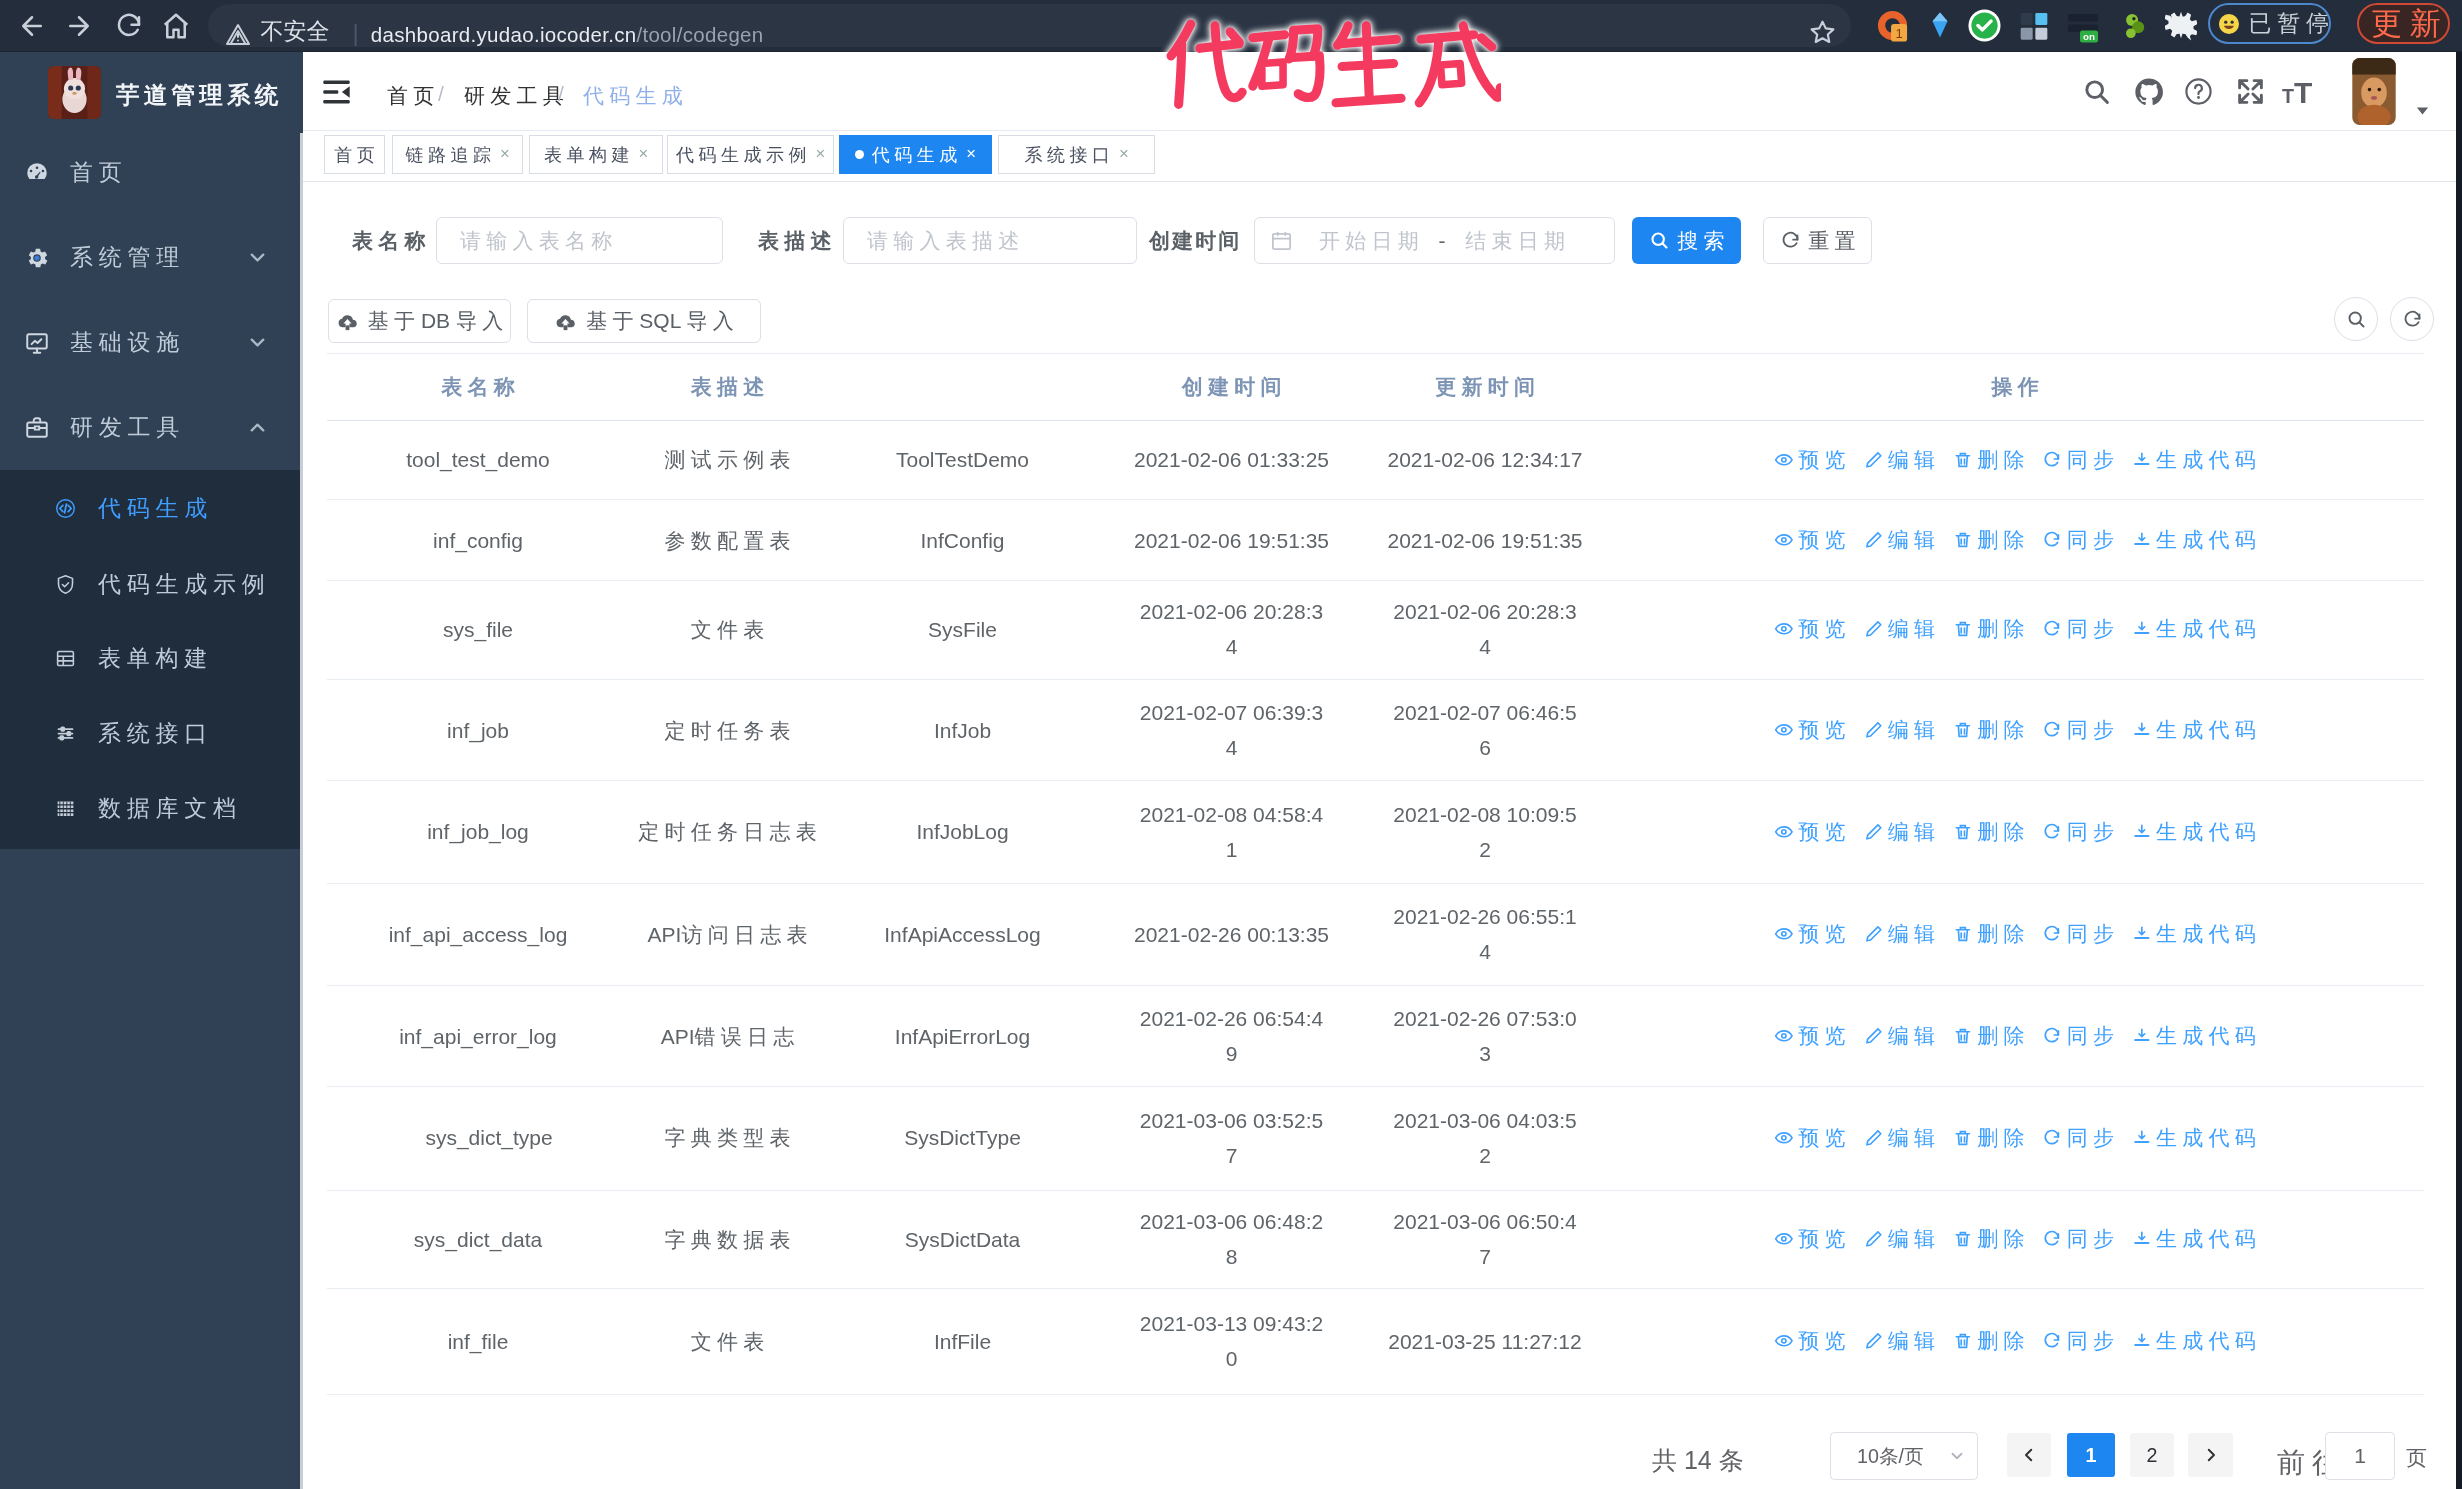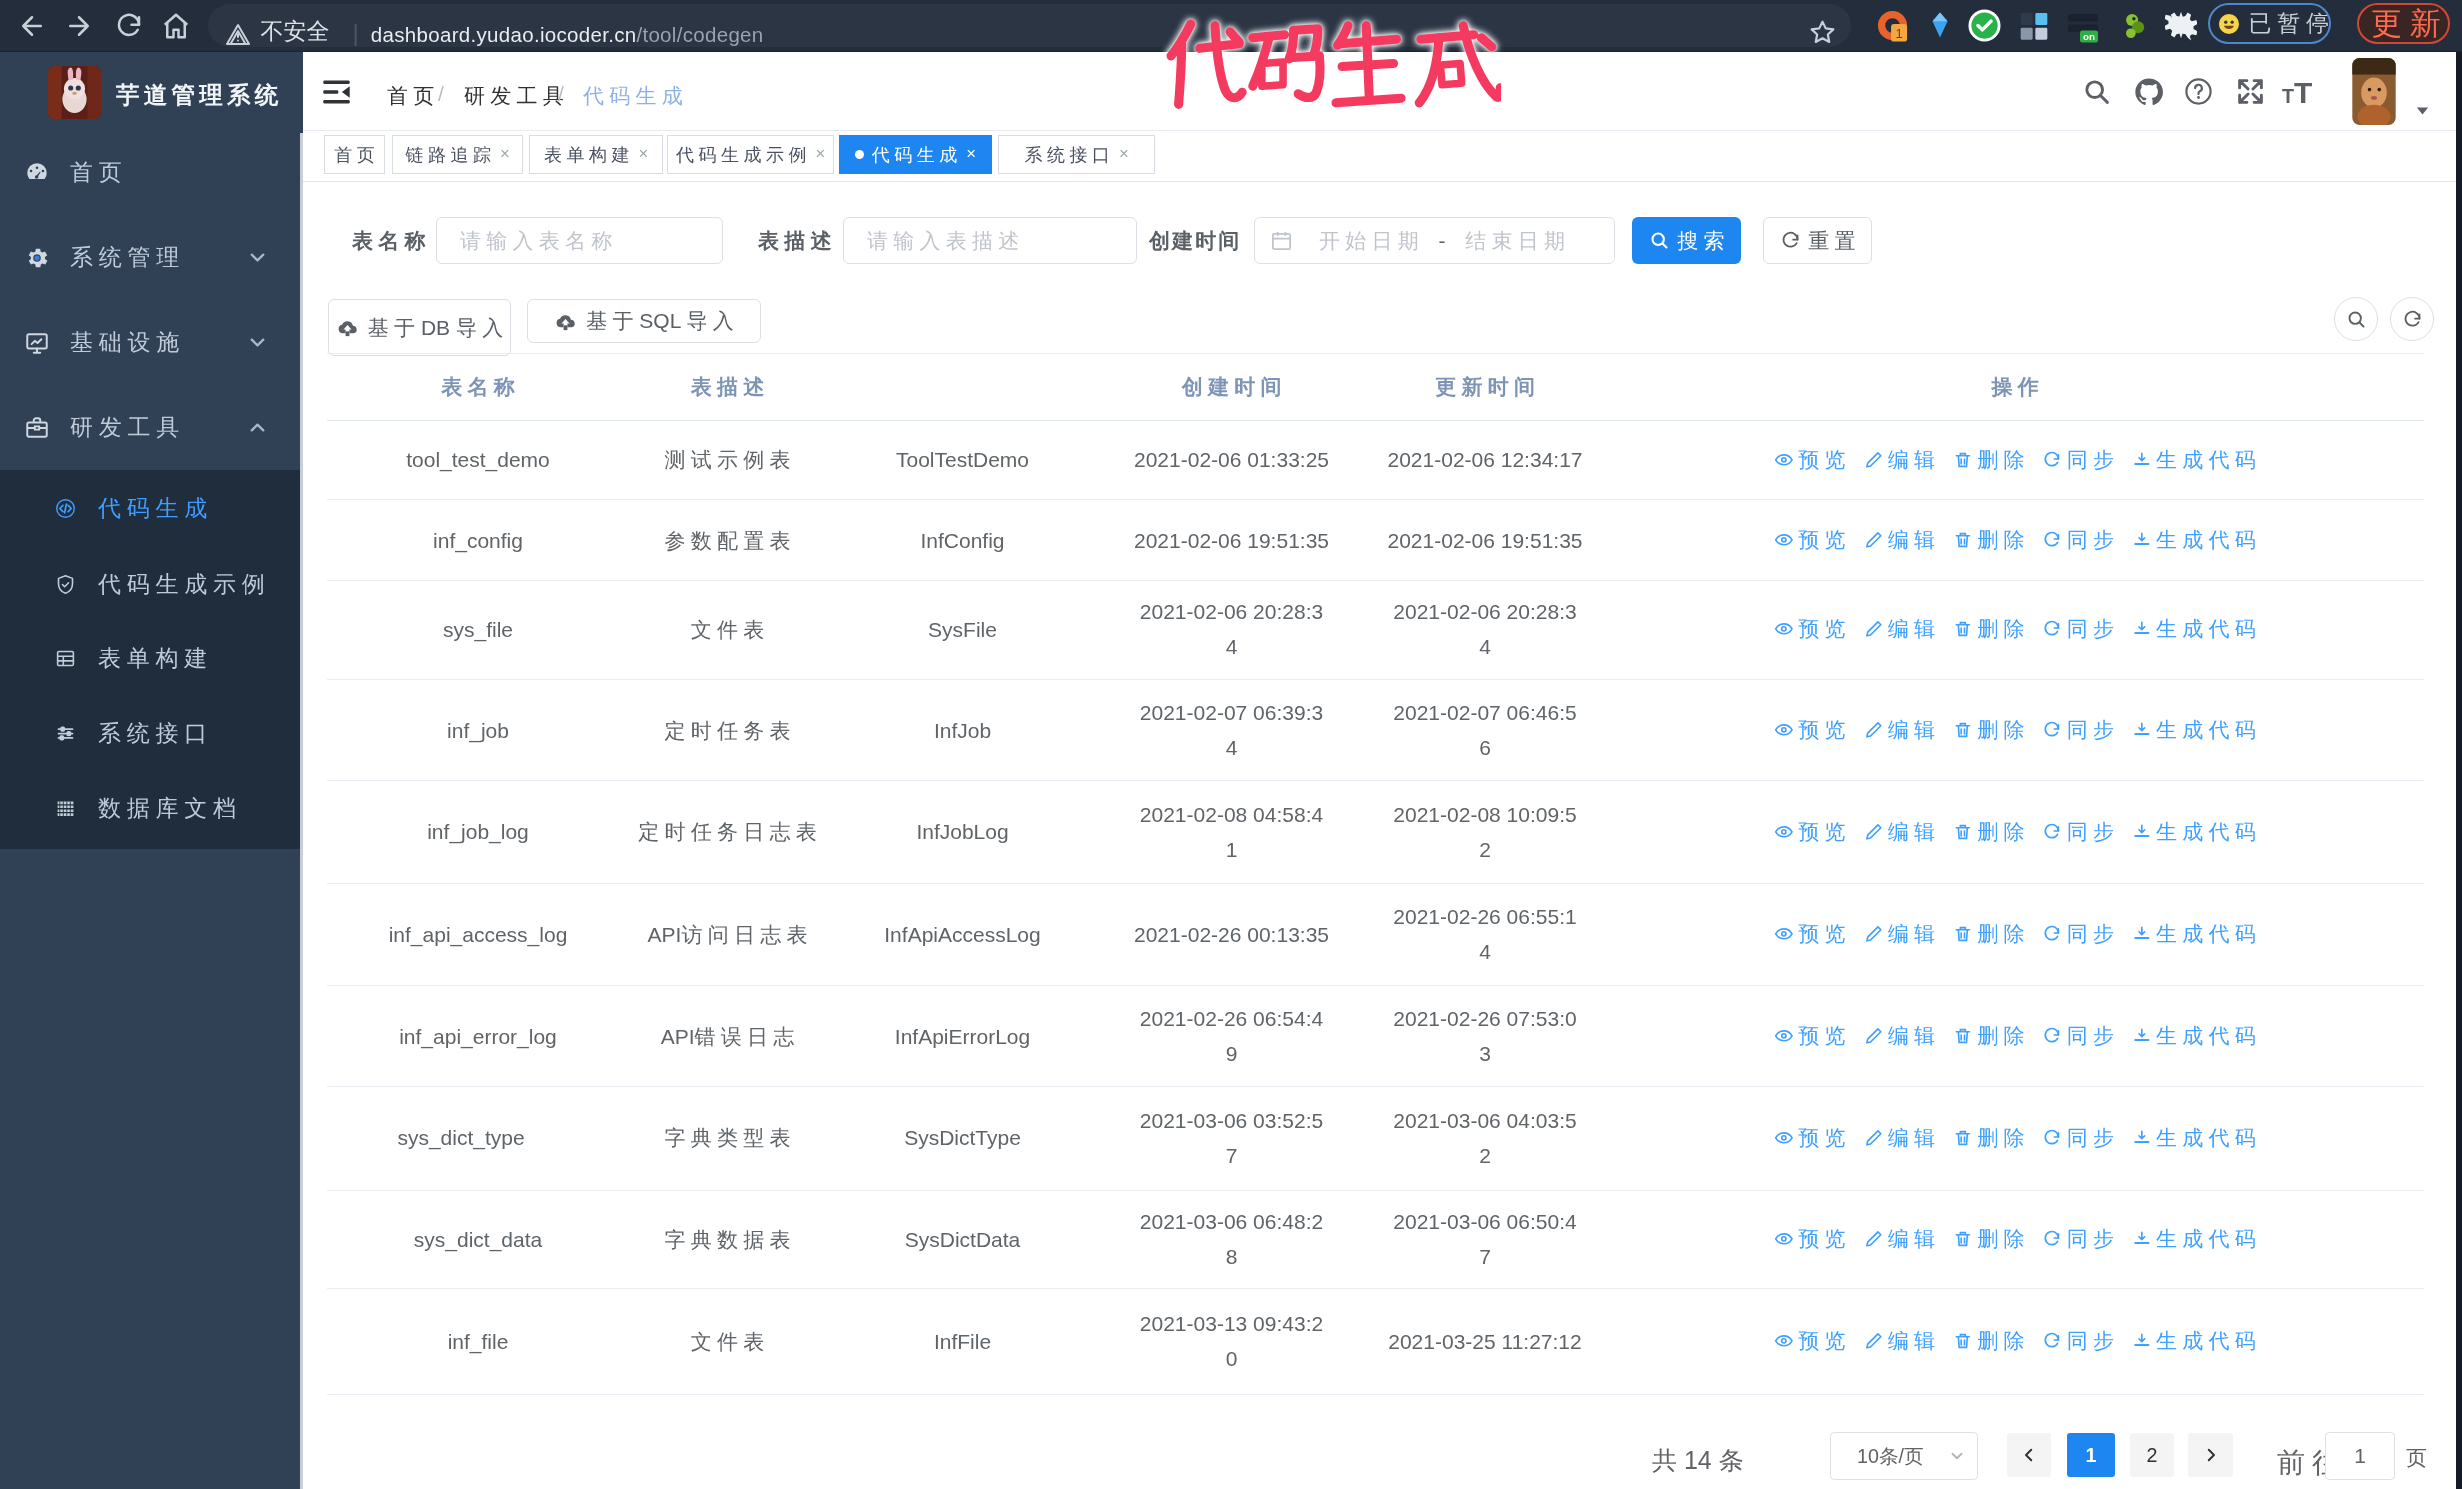--- a/index.html
+++ b/index.html
@@ -322,21 +322,21 @@
  <span style="margin-left:7.6px"><span class="c">搜索</span></span>
 </div>
 <div class="btn" style="left:1763px;top:217px;width:109px;height:47px;background:#fff;border:1.5px solid #dcdfe6;color:#5a6066">
  <svg width="21" height="21" viewBox="0 0 24 24" fill="none" stroke="#5a6066" stroke-width="2" stroke-linecap="round">
         <path d="M20 11A8 8 0 1 0 19 15"></path>
         <path d="M20 6v5h-5" stroke-linejoin="round"></path>
       </svg>
  <span style="margin-left:7.6px"><span class="c">重置</span></span>
 </div>
 
-<div class="btn" style="left:328px;top:299px;width:183px;height:57px;background:#fff;border:1.5px solid #dcdfe6;color:#5a6066">
+<div class="btn" style="left:328px;top:299px;width:183px;height:44px;background:#fff;border:1.5px solid #dcdfe6;color:#5a6066">
  <svg width="23" height="23" viewBox="0 0 24 24" fill="#5a6066">
         <path d="M17.7 10.1a6 6 0 0 0-11.4-1A4.5 4.5 0 0 0 7 18h3v-4H7.8L12 9.5l4.2 4.5H14v4h4.5a4 4 0 0 0-.8-7.9z"></path>
         <rect x="10" y="16" width="4" height="5"></rect>
       </svg>
  <span style="margin-left:9px"><span class="c">基于</span> DB <span class="c">导入</span></span>
 </div>
 <div class="btn" style="left:527px;top:299px;width:234px;height:44px;background:#fff;border:1.5px solid #dcdfe6;color:#5a6066">
  <svg width="23" height="23" viewBox="0 0 24 24" fill="#5a6066">
         <path d="M17.7 10.1a6 6 0 0 0-11.4-1A4.5 4.5 0 0 0 7 18h3v-4H7.8L12 9.5l4.2 4.5H14v4h4.5a4 4 0 0 0-.8-7.9z"></path>
         <rect x="10" y="16" width="4" height="5"></rect>
@@ -697,21 +697,21 @@
       <span class="op">
         <svg width="19.7" height="19.7" viewBox="0 0 24 24" fill="none" stroke="currentColor" stroke-width="2" stroke-linecap="round" stroke-linejoin="round">
           <path d="M12 4v9M8.5 9.5L12 13l3.5-3.5"></path>
           <path d="M4 17h16" stroke-width="2.6"></path>
           <path d="M4 21h16" stroke-width="2.2" opacity=".01"></path>
         </svg>
         <span class="c">生成代码</span>
       </span>
     </div>
 <div class="row-line" style="top:1086px"></div>
-<div class="cell" style="left:310px;top:1086px;width:302px;height:103px">sys_dict_type</div>
+<div class="cell" style="left:338px;top:1086px;width:302px;height:103px">sys_dict_type</div>
 <div class="cell" style="left:629px;top:1086px;width:197px;height:103px">
       <span class="c">字典类型表</span>
     </div>
 <div class="cell" style="left:826px;top:1086px;width:273px;height:103px">SysDictType</div>
 <div class="cell" style="left:1099px;top:1086px;width:265px;height:103px">
       <span>2021-03-06 03:52:5<br>7</span>
     </div>
 <div class="cell" style="left:1364px;top:1086px;width:242px;height:103px">
       <span>2021-03-06 04:03:5<br>2</span>
     </div>

